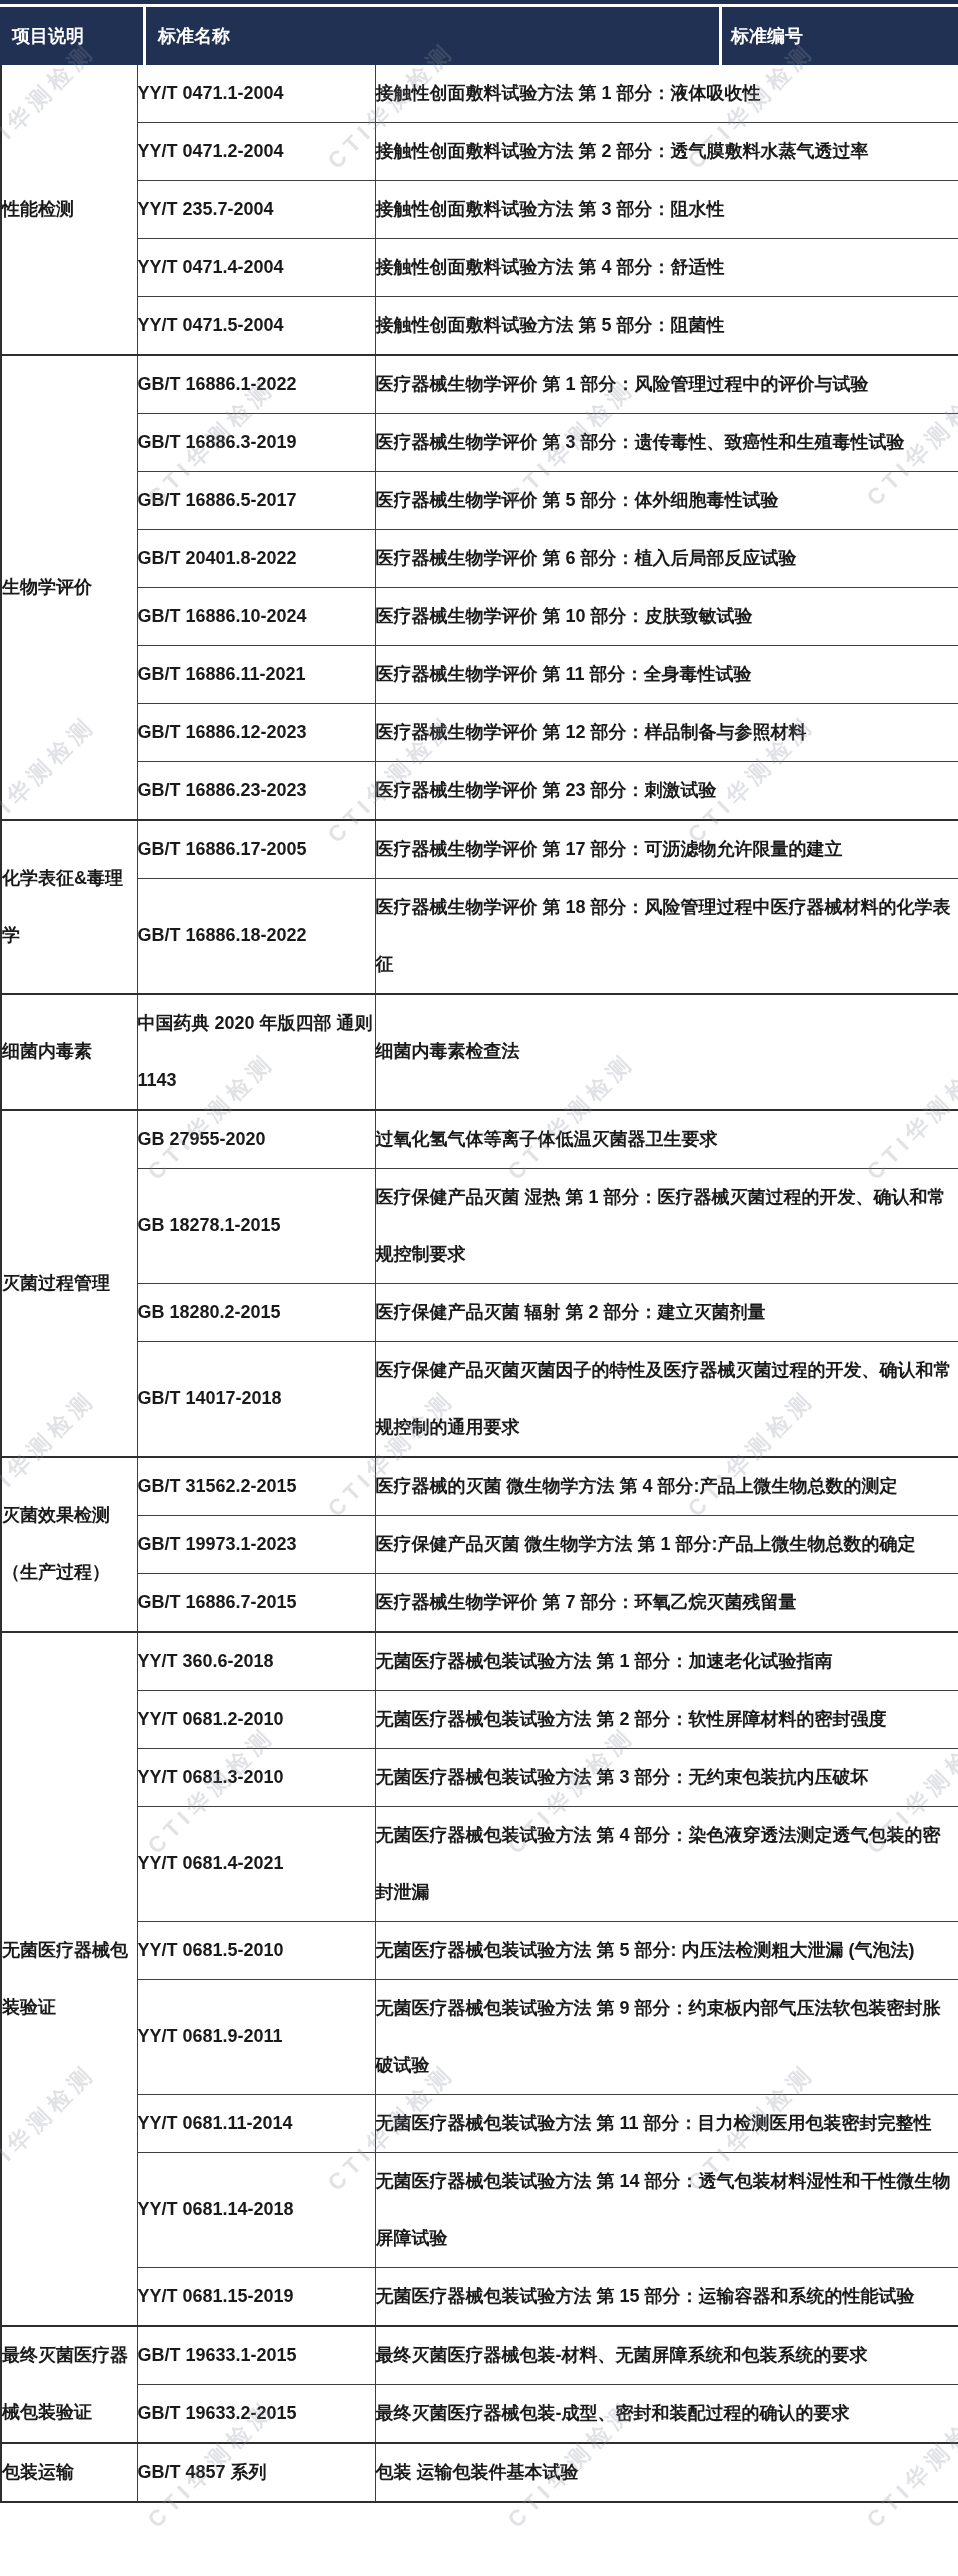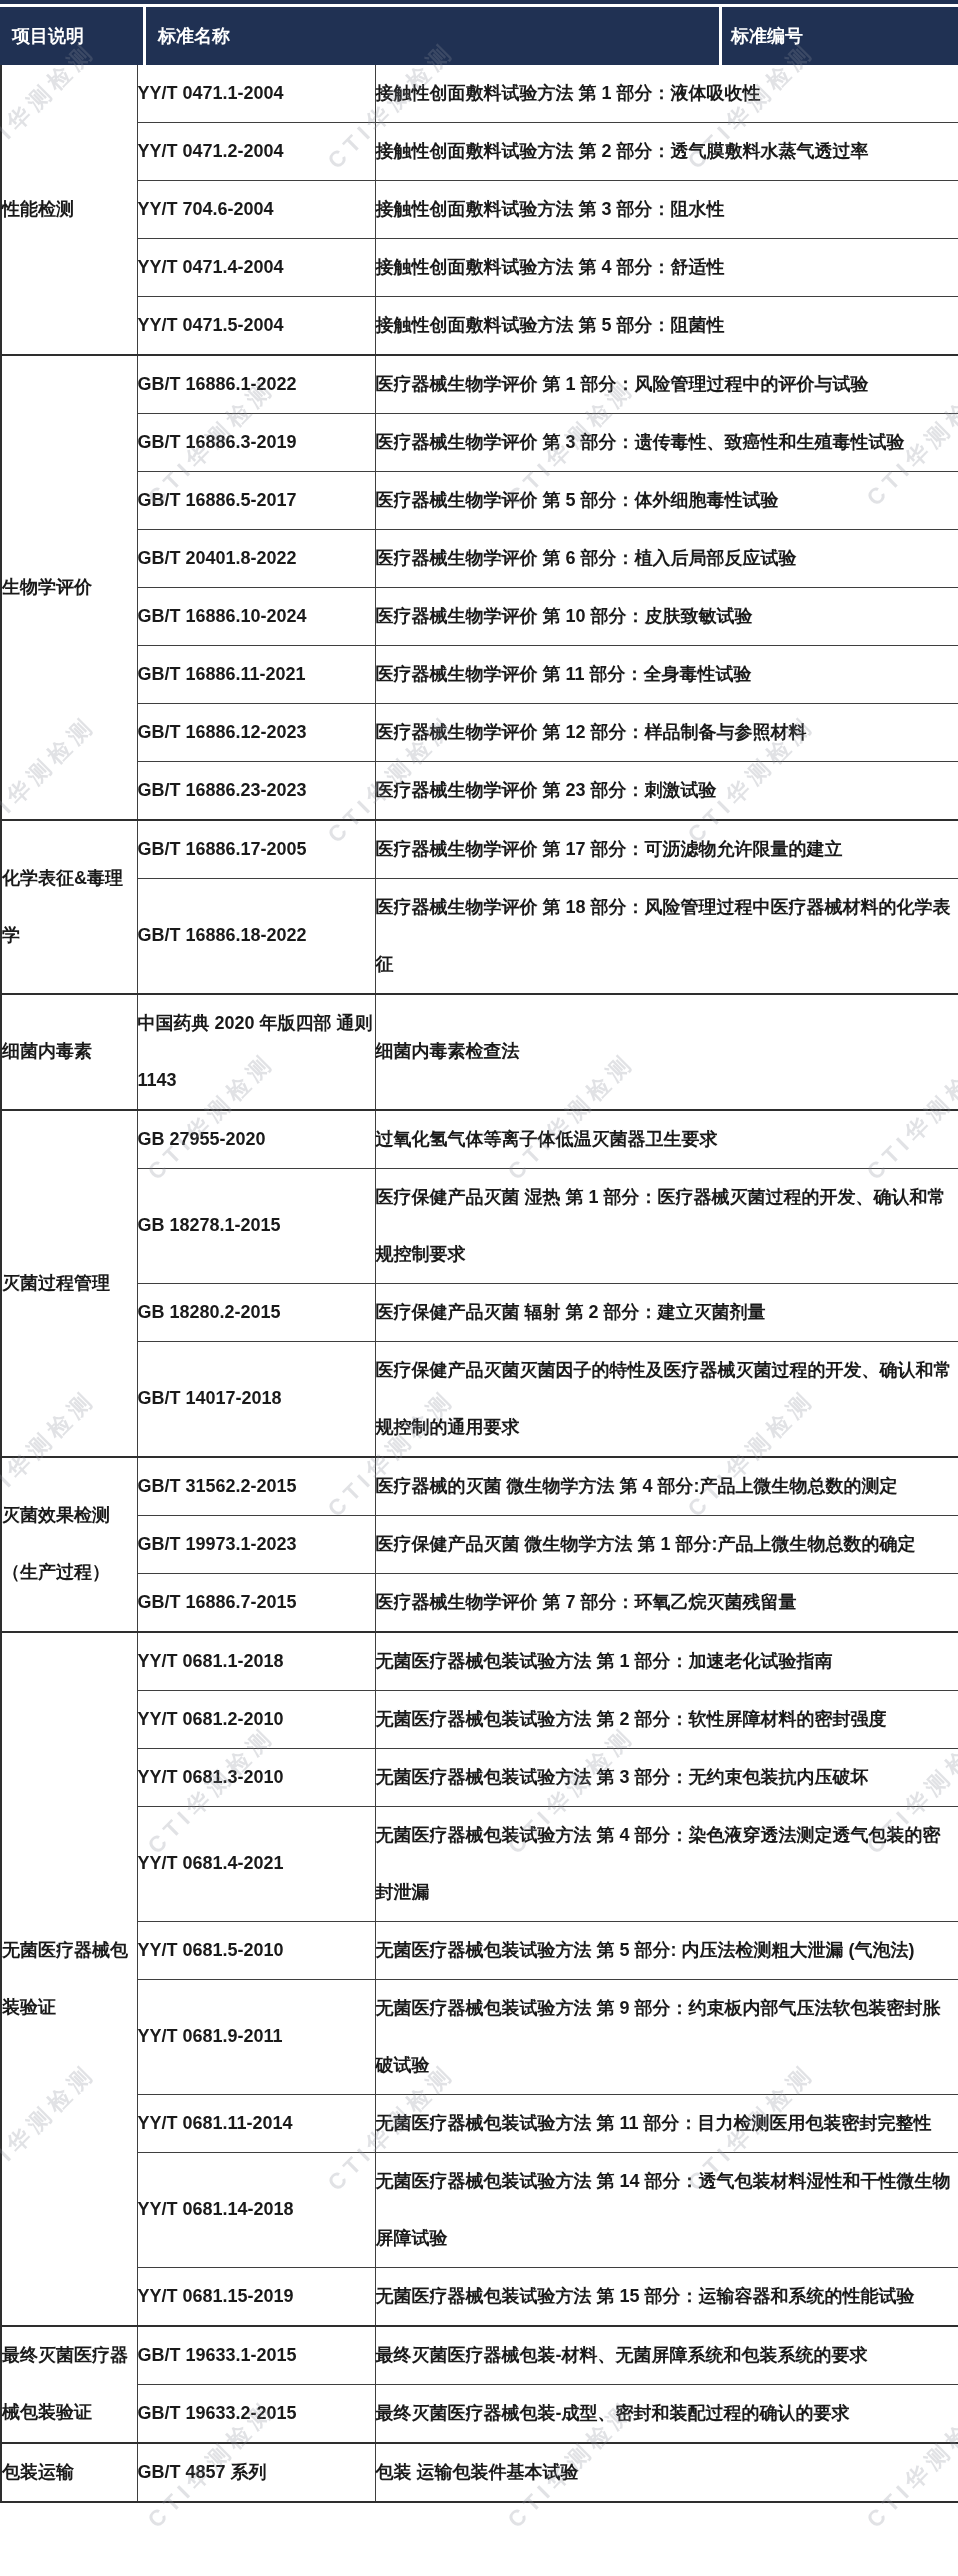--- a/index.html
+++ b/index.html
@@ -77,21 +77,21 @@
         <tr class="section-start">
           <td rowspan="5" class="cat">性能检测</td>
           <td class="code">YY/T 0471.1-2004</td>
           <td class="name">接触性创面敷料试验方法 第 1 部分：液体吸收性</td>
         </tr>
         <tr>
           <td class="code">YY/T 0471.2-2004</td>
           <td class="name">接触性创面敷料试验方法 第 2 部分：透气膜敷料水蒸气透过率</td>
         </tr>
         <tr>
-          <td class="code">YY/T 704.6-2004</td>
+          <td class="code">YY/T 235.7-2004</td>
           <td class="name">接触性创面敷料试验方法 第 3 部分：阻水性</td>
         </tr>
         <tr>
           <td class="code">YY/T 0471.4-2004</td>
           <td class="name">接触性创面敷料试验方法 第 4 部分：舒适性</td>
         </tr>
         <tr>
           <td class="code">YY/T 0471.5-2004</td>
           <td class="name">接触性创面敷料试验方法 第 5 部分：阻菌性</td>
         </tr>
@@ -167,21 +167,21 @@
         <tr>
           <td class="code">GB/T 19973.1-2023</td>
           <td class="name">医疗保健产品灭菌 微生物学方法 第 1 部分:产品上微生物总数的确定</td>
         </tr>
         <tr>
           <td class="code">GB/T 16886.7-2015</td>
           <td class="name">医疗器械生物学评价 第 7 部分：环氧乙烷灭菌残留量</td>
         </tr>
         <tr class="section-start">
           <td rowspan="9" class="cat">无菌医疗器械包装验证</td>
-          <td class="code">YY/T 0681.1-2018</td>
+          <td class="code">YY/T 360.6-2018</td>
           <td class="name">无菌医疗器械包装试验方法 第 1 部分：加速老化试验指南</td>
         </tr>
         <tr>
           <td class="code">YY/T 0681.2-2010</td>
           <td class="name">无菌医疗器械包装试验方法 第 2 部分：软性屏障材料的密封强度</td>
         </tr>
         <tr>
           <td class="code">YY/T 0681.3-2010</td>
           <td class="name">无菌医疗器械包装试验方法 第 3 部分：无约束包装抗内压破坏</td>
         </tr>

